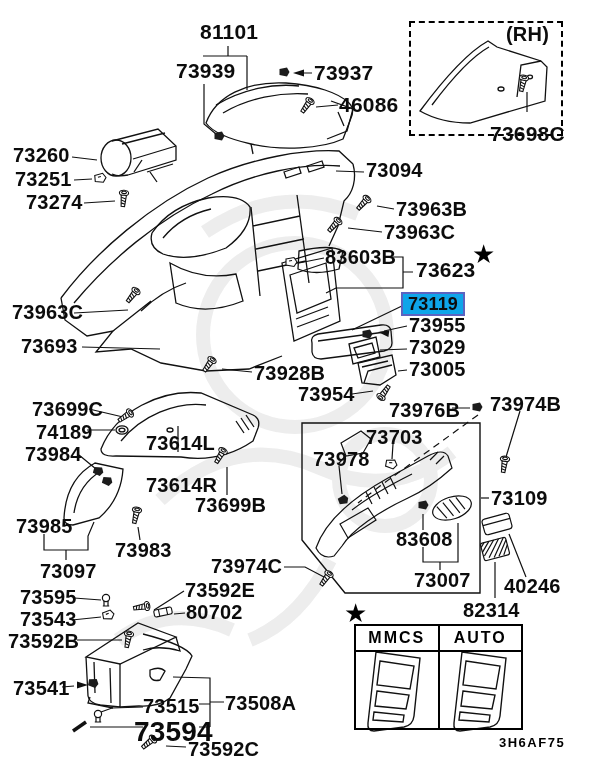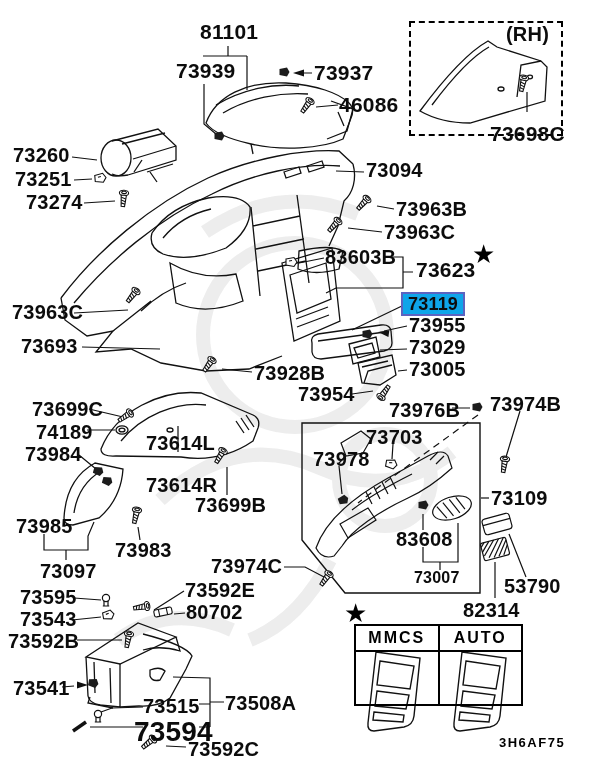--- a/index.html
+++ b/index.html
@@ -5,21 +5,21 @@
   html,body{margin:0;padding:0;background:#ffffff;}
   #stage{position:relative;width:609px;height:768px;background:#fff;overflow:hidden;
          font-family:"Liberation Sans",sans-serif;}
   #art{position:absolute;left:0;top:0;}
   .plabel{position:absolute;font-weight:bold;color:#0c0c0c;line-height:1;
           white-space:nowrap;letter-spacing:.2px;}
   .plabel.hl{padding:1px 5px;border-style:solid;border-width:2px;}
   .star{position:absolute;font-size:26px;line-height:1;color:#000;}
   #rhbox{position:absolute;left:409px;top:21px;width:154px;height:115px;
          border:2px dashed #000;box-sizing:border-box;}
-  #vtable{position:absolute;left:354px;top:624px;width:169px;height:82px;
+  #vtable{position:absolute;left:354px;top:624px;width:169px;height:106px;
           border:2px solid #000;box-sizing:border-box;display:flex;flex-direction:column;}
   #vthead{display:flex;height:24px;border-bottom:2px solid #000;}
   .vth{flex:1;display:flex;align-items:center;justify-content:center;
        font-weight:bold;font-size:16px;letter-spacing:2px;}
   .vth.first{border-right:2px solid #000;}
   #vtbody{flex:1;display:flex;}
   .vtd{flex:1;}
   .vtd.first{border-right:2px solid #000;}
   #dcode{position:absolute;left:499px;top:735px;font-weight:bold;font-size:13px;
          letter-spacing:1.5px;color:#000;}
@@ -295,22 +295,22 @@
       <div class="plabel" style="left: 366px; top: 427px; font-size: 20px;">73703</div>
       <div class="plabel" style="left: 313px; top: 449px; font-size: 20px;">73978</div>
       <div class="plabel" style="left: 146px; top: 433px; font-size: 20px;">73614L</div>
       <div class="plabel" style="left: 146px; top: 475px; font-size: 20px;">73614R</div>
       <div class="plabel" style="left: 195px; top: 495px; font-size: 20px;">73699B</div>
       <div class="plabel" style="left: 491px; top: 488px; font-size: 20px;">73109</div>
       <div class="plabel" style="left: 16px; top: 516px; font-size: 20px;">73985</div>
       <div class="plabel" style="left: 115px; top: 540px; font-size: 20px;">73983</div>
       <div class="plabel" style="left: 396px; top: 529px; font-size: 20px;">83608</div>
       <div class="plabel" style="left: 40px; top: 561px; font-size: 20px;">73097</div>
-      <div class="plabel" style="left: 414px; top: 570px; font-size: 16px;">73007</div>
-      <div class="plabel" style="left: 504px; top: 576px; font-size: 20px;">53790</div>
+      <div class="plabel" style="left: 414px; top: 570px; font-size: 20px;">73007</div>
+      <div class="plabel" style="left: 504px; top: 576px; font-size: 20px;">40246</div>
       <div class="plabel" style="left: 211px; top: 556px; font-size: 20px;">73974C</div>
       <div class="plabel" style="left: 185px; top: 580px; font-size: 20px;">73592E</div>
       <div class="plabel" style="left: 20px; top: 587px; font-size: 20px;">73595</div>
       <div class="plabel" style="left: 186px; top: 602px; font-size: 20px;">80702</div>
       <div class="plabel" style="left: 20px; top: 609px; font-size: 20px;">73543</div>
       <div class="plabel" style="left: 8px; top: 631px; font-size: 20px;">73592B</div>
       <div class="plabel" style="left: 463px; top: 600px; font-size: 20px;">82314</div>
       <div class="plabel" style="left: 13px; top: 678px; font-size: 20px;">73541</div>
       <div class="plabel" style="left: 143px; top: 696px; font-size: 20px;">73515</div>
       <div class="plabel" style="left: 225px; top: 693px; font-size: 20px;">73508A</div>

